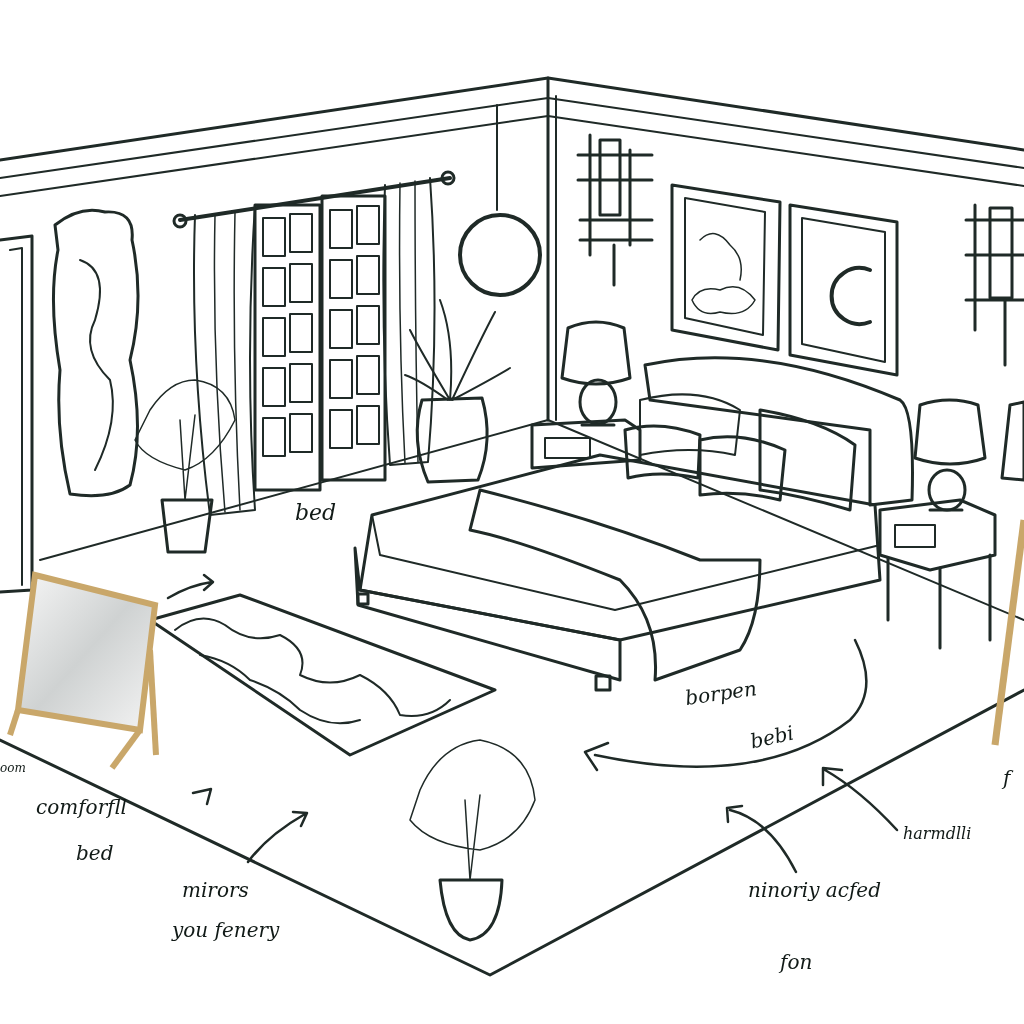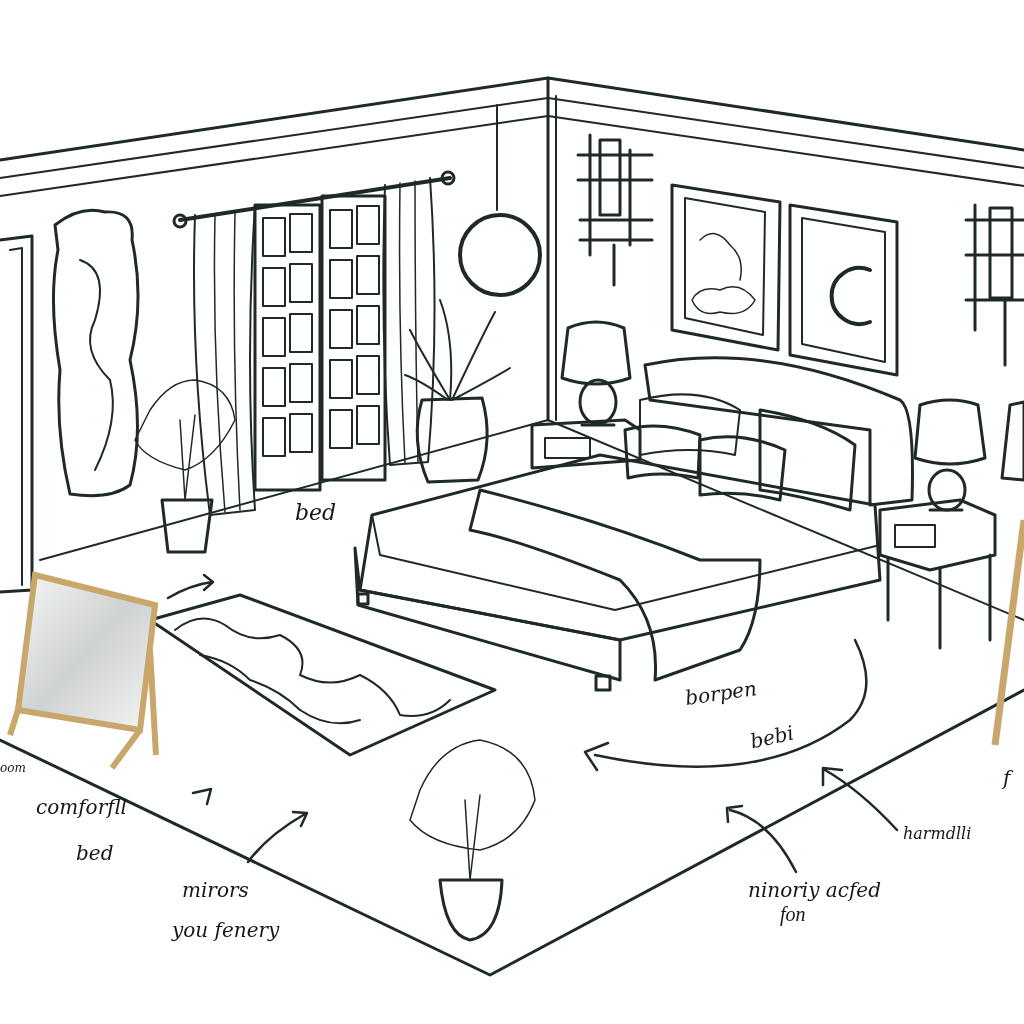--- a/index.html
+++ b/index.html
@@ -206,14 +206,14 @@
 <div class="label" style="left:295px;top:502px;font-size:22px;">bed</div>
 <div class="label" style="left:0px;top:762px;font-size:12px;">oom</div>
 <div class="label" style="left:36px;top:765px;font-size:20px;margin-top:32px;">comforfll</div>
 <div class="label" style="left:76px;top:843px;font-size:20px;">bed</div>
 <div class="label" style="left:182px;top:880px;font-size:20px;text-align:right;">mirors</div>
 <div class="label" style="left:172px;top:920px;font-size:20px;">you fenery</div>
 <div class="label" style="left:685px;top:683px;font-size:20px;transform:rotate(-8deg);">borpen</div>
 <div class="label" style="left:750px;top:727px;font-size:20px;transform:rotate(-12deg);">bebi</div>
 <div class="label" style="left:858px;top:826px;font-size:16px;margin-left:45px;">harmdlli</div>
 <div class="label" style="left:748px;top:880px;font-size:20px;">ninoriy acfed</div>
-<div class="label" style="left:780px;top:904px;font-size:20px;font-family:Liberation Serif, serif;">fon</div>
+<div class="label" style="left:780px;top:952px;font-size:20px;">fon</div>
 <div class="label" style="left:1003px;top:768px;font-size:20px;">f</div>
 
 </body></html>

